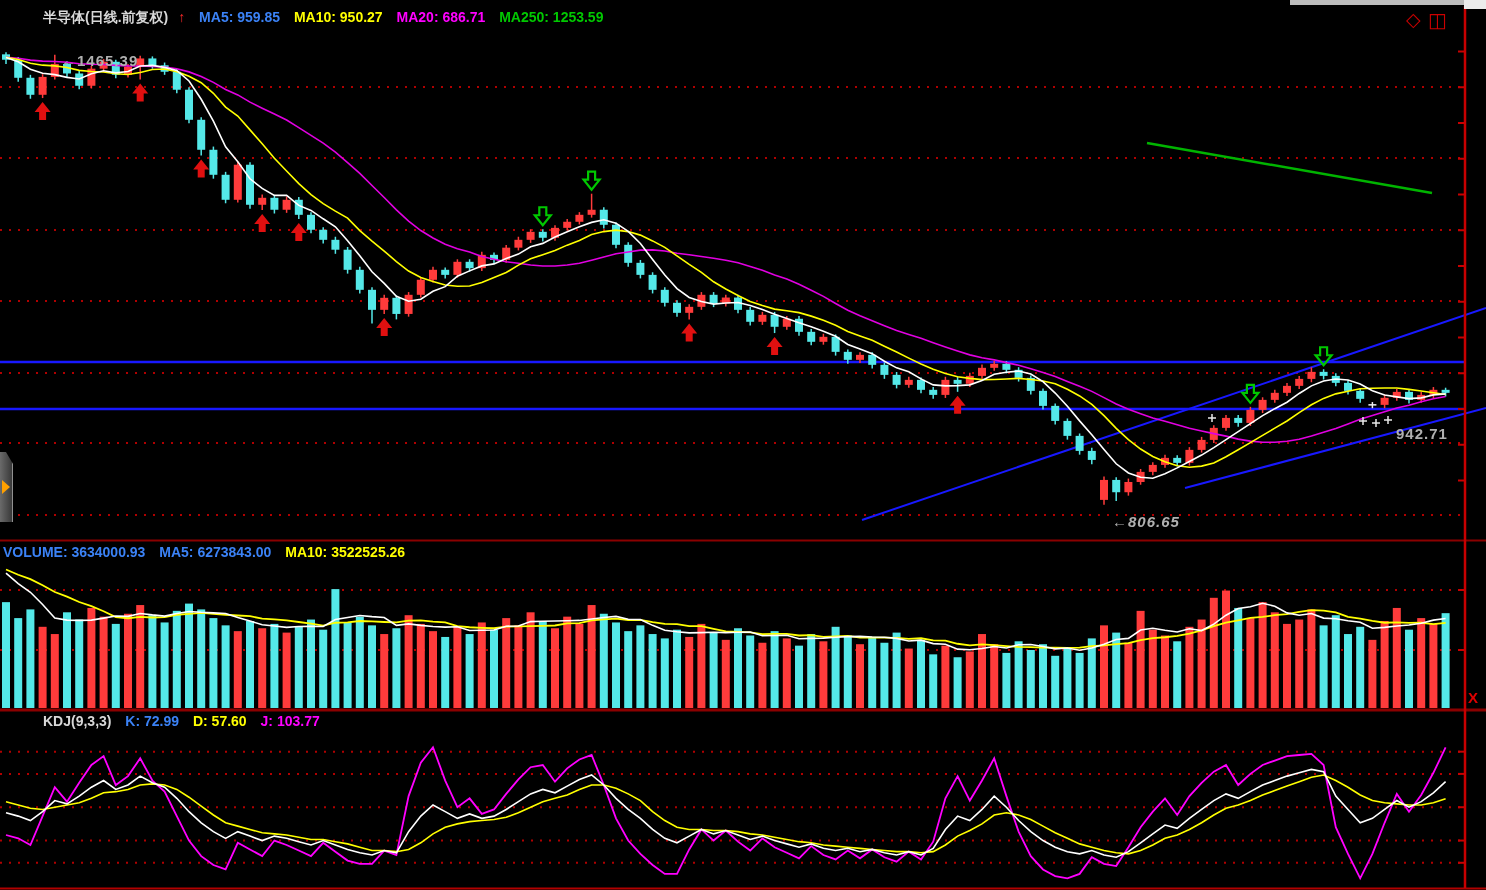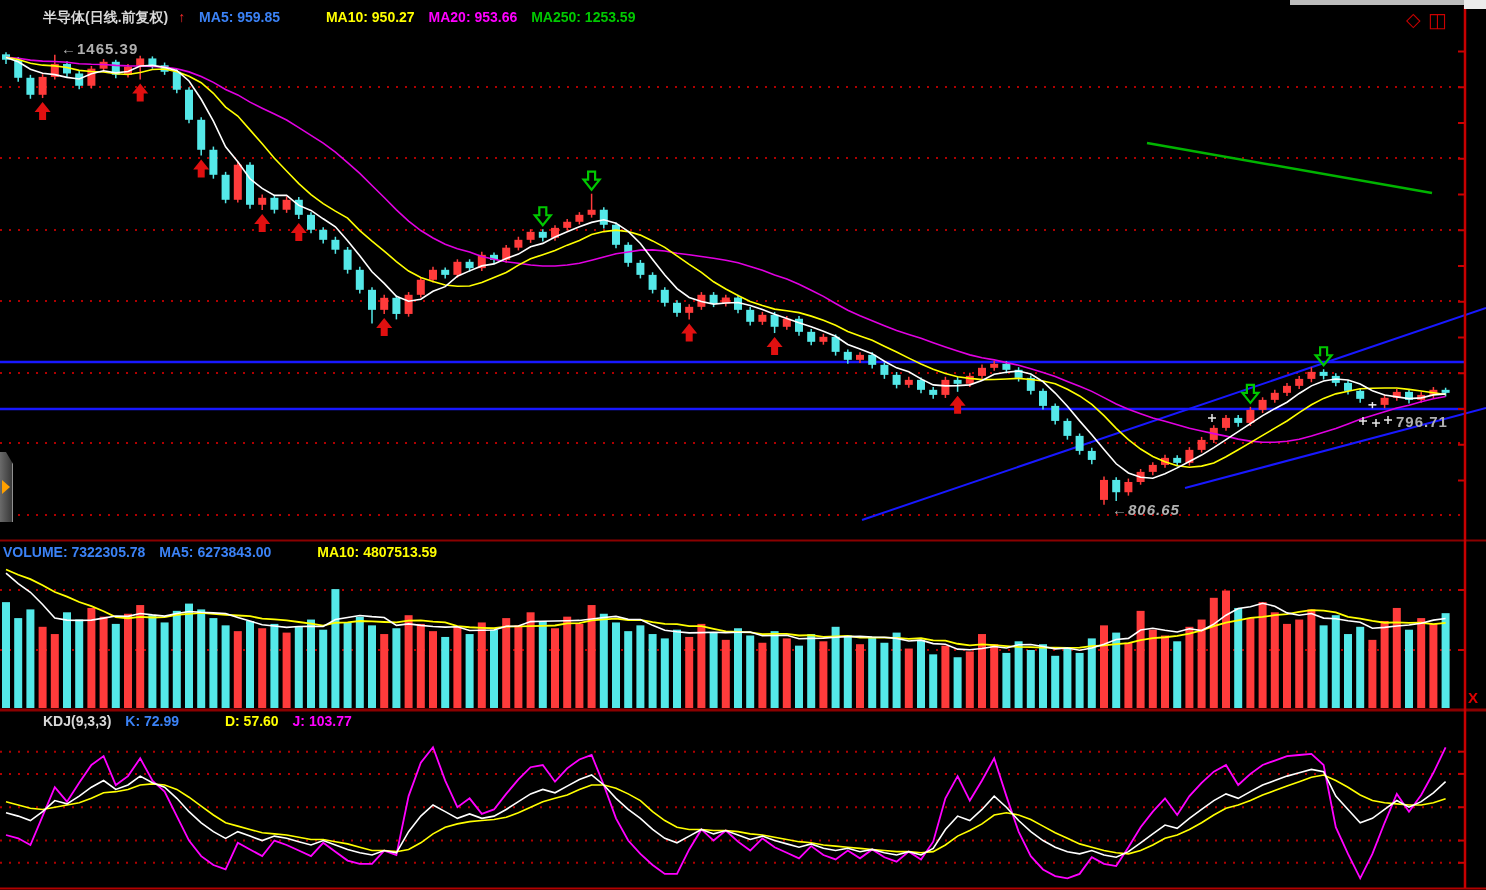--- a/index.html
+++ b/index.html
@@ -3,25 +3,25 @@
 <meta charset="utf-8">
 <style>
   * { margin:0; padding:0; box-sizing:border-box; }
   html,body { width:1486px; height:890px; background:#000; overflow:hidden; position:relative;
     font-family:"Liberation Sans","DejaVu Sans",sans-serif; }
   #chart { position:absolute; left:0; top:0; }
   .hdr { position:absolute; font-size:14px; font-weight:bold; white-space:nowrap; z-index:5; }
   .hdr span { margin-right:10px; }
   .t-gray  { color:#d8d8d8;margin-left:40px; }
   .t-white { color:#3b82f6; }
-  .t-yel   { color:#ffff00;margin-left:32px; }
+  .t-yel   { color:#ffff00; }
   .t-mag   { color:#ff00ff; }
   .t-grn   { color:#00c800;text-align:right; }
   .t-red   { color:#ff2a2a; }
-  .pricelbl { position:absolute; color:#b0b0b0; font-size:15px; font-weight:bold; z-index:4; letter-spacing:1px; }
+  .pricelbl { position:absolute; color:#b0b0b0; font-size:15px; font-weight:bold; z-index:4; letter-spacing:1px;margin-top:12px; }
   #hdr-main { left:3px; top:9px; }
   #hdr-vol  { left:3px; top:544px; }
   #hdr-kdj  { left:3px; top:713px; }
   #lbl-high { left:61px;  top:40px; }
   #lbl-low  { left:1112px; top:501px;font-style:italic; }
   #lbl-last { left:1396px; top:413px; }
   #top-strip { position:absolute; left:1290px; top:0; width:196px; height:5px; background:#bdbdbd; z-index:6; }
   #top-strip-white { position:absolute; left:1464px; top:0; width:22px; height:9px; background:#ececec; z-index:6; }
   #icon-diamond { position:absolute; left:1406px; top:8px; color:#cc0000; font-size:19px; z-index:7; cursor:pointer; }
   #icon-window  { position:absolute; left:1428px; top:8px; color:#cc0000; font-size:20px; z-index:7; cursor:pointer; }
@@ -464,40 +464,40 @@
     <line x1="1458" y1="773.8888888888889" x2="1465" y2="773.8888888888889" stroke="#c80000" stroke-width="2"></line>
     <line x1="1458" y1="807.2222222222222" x2="1465" y2="807.2222222222222" stroke="#c80000" stroke-width="2"></line>
     <line x1="1458" y1="840.5555555555555" x2="1465" y2="840.5555555555555" stroke="#c80000" stroke-width="2"></line>
     <line x1="1458" y1="862.7777777777778" x2="1465" y2="862.7777777777778" stroke="#c80000" stroke-width="2"></line>
   </svg>
 
 <div class="hdr" id="hdr-main">
   <span class="t-gray">半导体(日线.前复权)</span><span class="t-red">↑</span>
   <span class="t-white">MA5: 959.85</span>
   <span class="t-yel">MA10: 950.27</span>
-  <span class="t-mag">MA20: 953.66</span>
+  <span class="t-mag">MA20: 686.71</span>
   <span class="t-grn">MA250: 1253.59</span>
 </div>
 
 <div class="hdr" id="hdr-vol">
-  <span class="t-white">VOLUME: 7322305.78</span>
+  <span class="t-white">VOLUME: 3634000.93</span>
   <span class="t-white">MA5: 6273843.00</span>
-  <span class="t-yel">MA10: 4807513.59</span>
+  <span class="t-yel">MA10: 3522525.26</span>
 </div>
 
 <div class="hdr" id="hdr-kdj">
   <span class="t-gray">KDJ(9,3,3)</span>
   <span class="t-white">K: 72.99</span>
   <span class="t-yel">D: 57.60</span>
   <span class="t-mag">J: 103.77</span>
 </div>
 
 <div class="pricelbl" id="lbl-high">←1465.39</div>
 <div class="pricelbl" id="lbl-low">←806.65</div>
-<div class="pricelbl" id="lbl-last">796.71</div>
+<div class="pricelbl" id="lbl-last">942.71</div>
 
 <div id="top-strip"></div>
 <div id="top-strip-white"></div>
 <div id="icon-diamond">◇</div>
 <div id="icon-window">◫</div>
 <div id="x-axis-btn">X</div>
 
 <div id="left-tab">
   <span class="tri"></span>
 </div>

